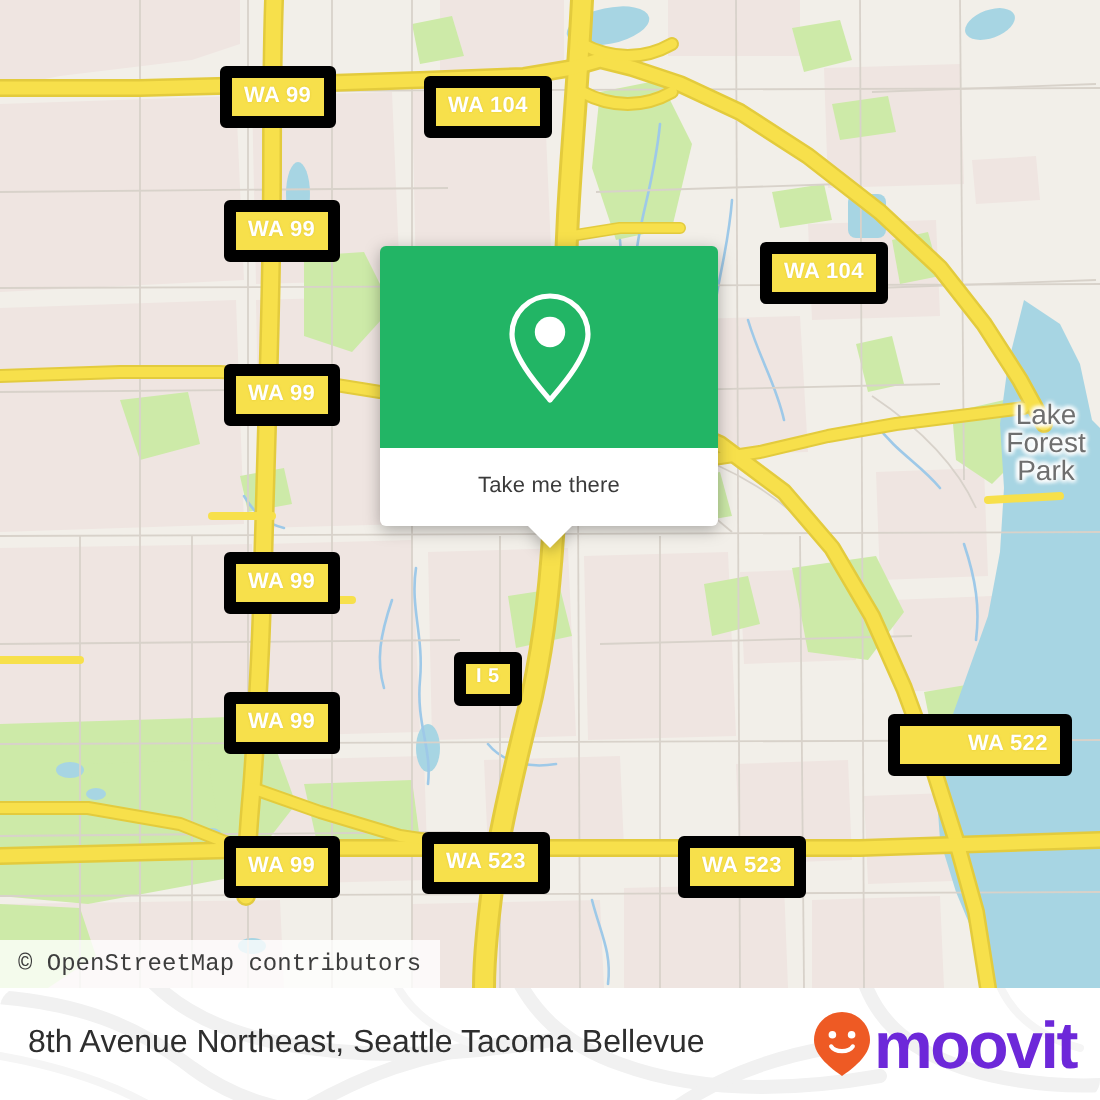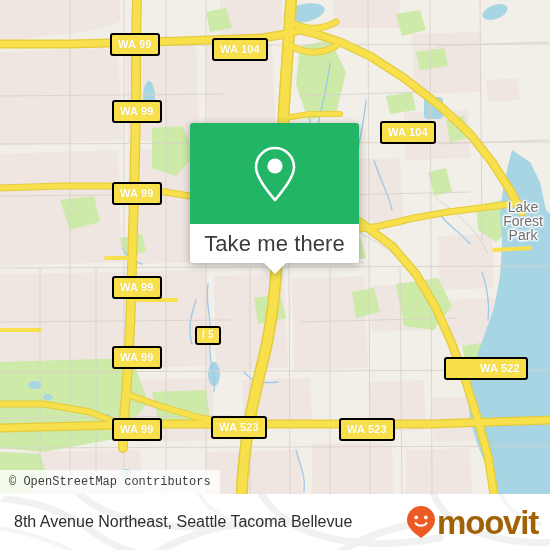--- a/index.html
+++ b/index.html
@@ -37,21 +37,21 @@
     position: absolute;
     left: 0;
     top: 0;
     display: block;
   }
 
   
   .shield {
     position: absolute;
     background: #f7e04b;
-    border: 2px solid #000000;
+    border: 6px solid #000000;
     border-radius: 3px;
     color: #ffffff;
     font-family: "Liberation Sans", sans-serif;
     font-weight: bold;
     font-size: 11px;
     line-height: 14px;
     letter-spacing: 0.2px;
     padding: 2px 6px 3px 6px;
     white-space: nowrap;
     box-sizing: border-box;
@@ -105,21 +105,21 @@
     background: #ffffff;
     border-radius: 0 0 3px 3px;
     display: flex;
     align-items: center;
     justify-content: center;
     position: relative;
   }
   #callout-label {
     color: #3b3b3b;
     font-family: "Liberation Sans", sans-serif;
-    font-size: 22px;
+    font-size: 11px;
     line-height: 17px;
     letter-spacing: 0.1px;
   }
   #callout-tail {
     position: absolute;
     left: 50%;
     top: 100%;
     margin-left: -11px;
     width: 0;
     height: 0;
@@ -175,21 +175,21 @@
     position: absolute;
     right: 12px;
     top: 50%;
     transform: translateY(-50%);
     display: flex;
     align-items: center;
     gap: 1px;
   }
   #logo-pin { display: block; }
   #logo-word {
-    color: #a16207;
+    color: #6d28d9;
     font-family: "Liberation Sans", sans-serif;
     font-weight: bold;
     font-size: 33px;
     line-height: 33px;
     letter-spacing: -1.2px;
     margin-left: 0px;
   }
 </style>
 </head>
 <body>
@@ -394,21 +394,21 @@
       <span>Forest</span>
       <span>Park</span>
     </div>
 
     <div class="shield" style="left:110px; top:33px;">WA 99</div>
     <div class="shield" style="left:212px; top:38px;">WA 104</div>
     <div class="shield" style="left:112px; top:100px;">WA 99</div>
     <div class="shield" style="left:380px; top:121px;">WA 104</div>
     <div class="shield" style="left:112px; top:182px;">WA 99</div>
     <div class="shield" style="left:112px; top:276px;">WA 99</div>
-    <div class="shield small" style="left:195px; top:326px;">I 5</div>
+    <div class="shield small" style="left:227px; top:326px;">I 5</div>
     <div class="shield" style="left:112px; top:346px;">WA 99</div>
     <div class="shield" style="left:444px; top:357px;padding-left:34px;">WA 522</div>
     <div class="shield" style="left:112px; top:418px;">WA 99</div>
     <div class="shield" style="left:211px; top:416px;">WA 523</div>
     <div class="shield" style="left:339px; top:418px;">WA 523</div>
 
     <div id="callout">
       <div id="callout-body">
         <svg id="callout-pin" width="48" height="58" viewBox="0 0 48 58">
           <path d="M24 3 C13.5 3 5 11.5 5 22 C5 33.5 19 49 24 55 C29 49 43 33.5 43 22 C43 11.5 34.5 3 24 3 Z" fill="none" stroke="#ffffff" stroke-width="2.6" stroke-linejoin="round"></path>

